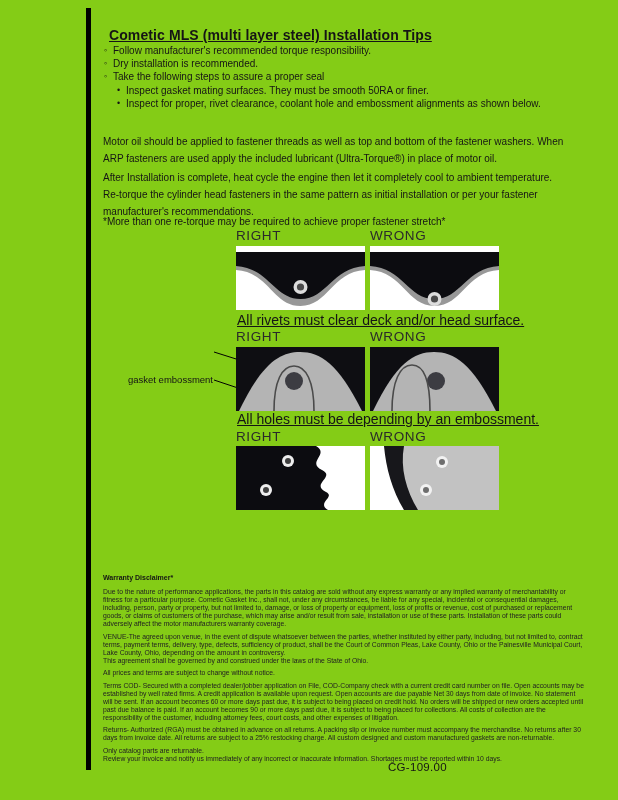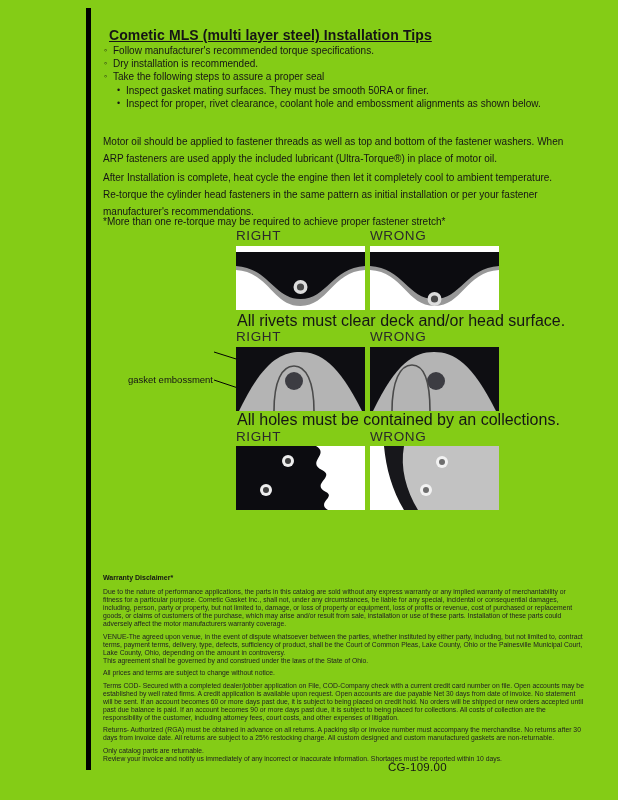--- a/index.html
+++ b/index.html
@@ -8,39 +8,39 @@
   .abs{position:absolute;}
   .left-bar{left:86px;top:8px;width:5px;height:762px;background:#000;}
   .title{left:109px;top:18px;font-size:14px;font-weight:bold;text-decoration:underline;letter-spacing:0.1px;}
   .tip-row{left:104px;display:flex;font-size:10px;line-height:13px;}
   .tip-row .mk{width:9px;flex:none;font-size:9px;}
   .tip-row.sub{left:117px;}
   .diesel-heading{left:104px;top:115px;font-size:12px;font-weight:bold;}
   .body-text{left:103px;width:468px;font-size:10px;line-height:17px;}
   .rw{width:129px;text-align:left;font-size:13.5px;color:#2a2a2a;letter-spacing:0.6px;}
   .panel{width:129px;height:64px;display:block;}
-  .caption{left:237px;font-size:16px;line-height:13.5px;white-space:pre-line;}
+  .caption{left:237px;font-size:14px;line-height:13.5px;white-space:pre-line;text-decoration:underline;}
   .callout{width:109px;left:104px;text-align:right;font-size:9.5px;line-height:11px;white-space:pre-line;}
   .warranty{left:103px;top:574px;width:483px;}
   .warranty h2{margin:0 0 7px 0;font-size:7px;font-weight:bold;}
   .warranty p{margin:0 0 4.5px 0;font-size:6.8px;line-height:8px;white-space:pre-line;color:#222;}
   .footer{left:388px;top:761px;font-size:11.5px;letter-spacing:0.3px;}
 </style>
 </head>
 <body>
 
 <div class="page">
 
   <div class="abs left-bar"></div>
 
   <h1 class="abs title">Cometic MLS (multi layer steel) Installation Tips</h1>
 
   <div class="abs tip-row" style="top:44px">
     <span class="mk">◦</span>
-    <span>Follow manufacturer's recommended torque specifications.</span>
+    <span>Follow manufacturer's recommended torque responsibility.</span>
   </div>
   <div class="abs tip-row" style="top:57px">
     <span class="mk">◦</span>
     <span>Dry installation is recommended.</span>
   </div>
   <div class="abs tip-row" style="top:70px">
     <span class="mk">◦</span>
     <span>Take the following steps to assure a proper seal</span>
   </div>
   <div class="abs tip-row sub" style="top:84px">
@@ -86,21 +86,21 @@
     <path d="M3,64 C26,16 44,5 64,5 C84,5 102,16 126,64 Z" fill="#b4b4b4"></path>
     <circle cx="58" cy="34" r="9" fill="#3c3c42"></circle>
     <path d="M38,64 C38,34 46,19 58,19 C70,19 78,34 78,64" fill="none" stroke="#4a4a4a" stroke-width="1.6"></path>
   </svg>
   <svg class="abs panel" style="left:370px;top:347px" viewBox="0 0 129 64">
     <rect width="129" height="64" fill="#0e0e12"></rect>
     <path d="M3,64 C26,16 44,5 64,5 C84,5 102,16 126,64 Z" fill="#b4b4b4"></path>
     <circle cx="66" cy="34" r="9" fill="#3c3c42"></circle>
     <path d="M22,64 C22,34 30,18 42,18 C54,18 60,34 60,64" fill="none" stroke="#4a4a4a" stroke-width="1.6"></path>
   </svg>
-  <div class="abs caption" style="top:413px">All holes must be contained by an collections.</div>
+  <div class="abs caption" style="top:413px">All holes must be depending by an embossment.</div>
 
   <div class="abs rw" style="left:236px;top:429px">RIGHT</div>
   <div class="abs rw" style="left:370px;top:429px">WRONG</div>
   <svg class="abs panel" style="left:236px;top:446px" viewBox="0 0 129 64">
     <rect width="129" height="64" fill="#ffffff"></rect>
     <path d="M0,0 H80 C94,8 70,16 86,24 C100,31 74,38 90,46 C100,51 80,57 92,64 H0 Z" fill="#0c0c10"></path>
     <circle cx="52" cy="15" r="6" fill="#eeeeee"></circle>
       <circle cx="52" cy="15" r="3" fill="#3f3f3f"></circle>
     <circle cx="30" cy="44" r="6" fill="#eeeeee"></circle>
       <circle cx="30" cy="44" r="3" fill="#3f3f3f"></circle>

